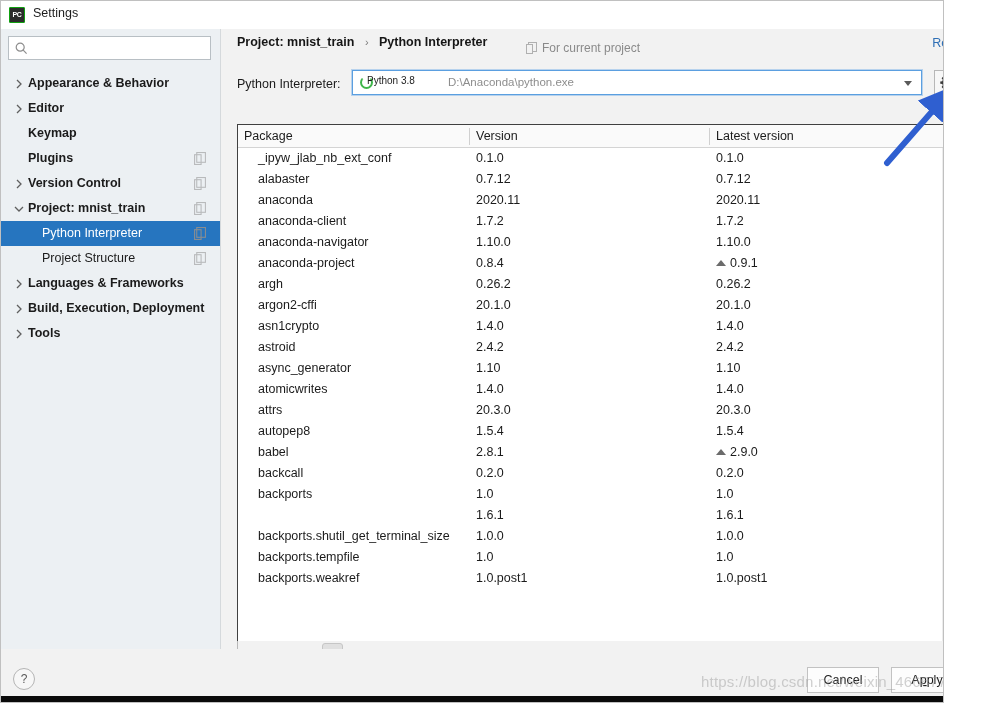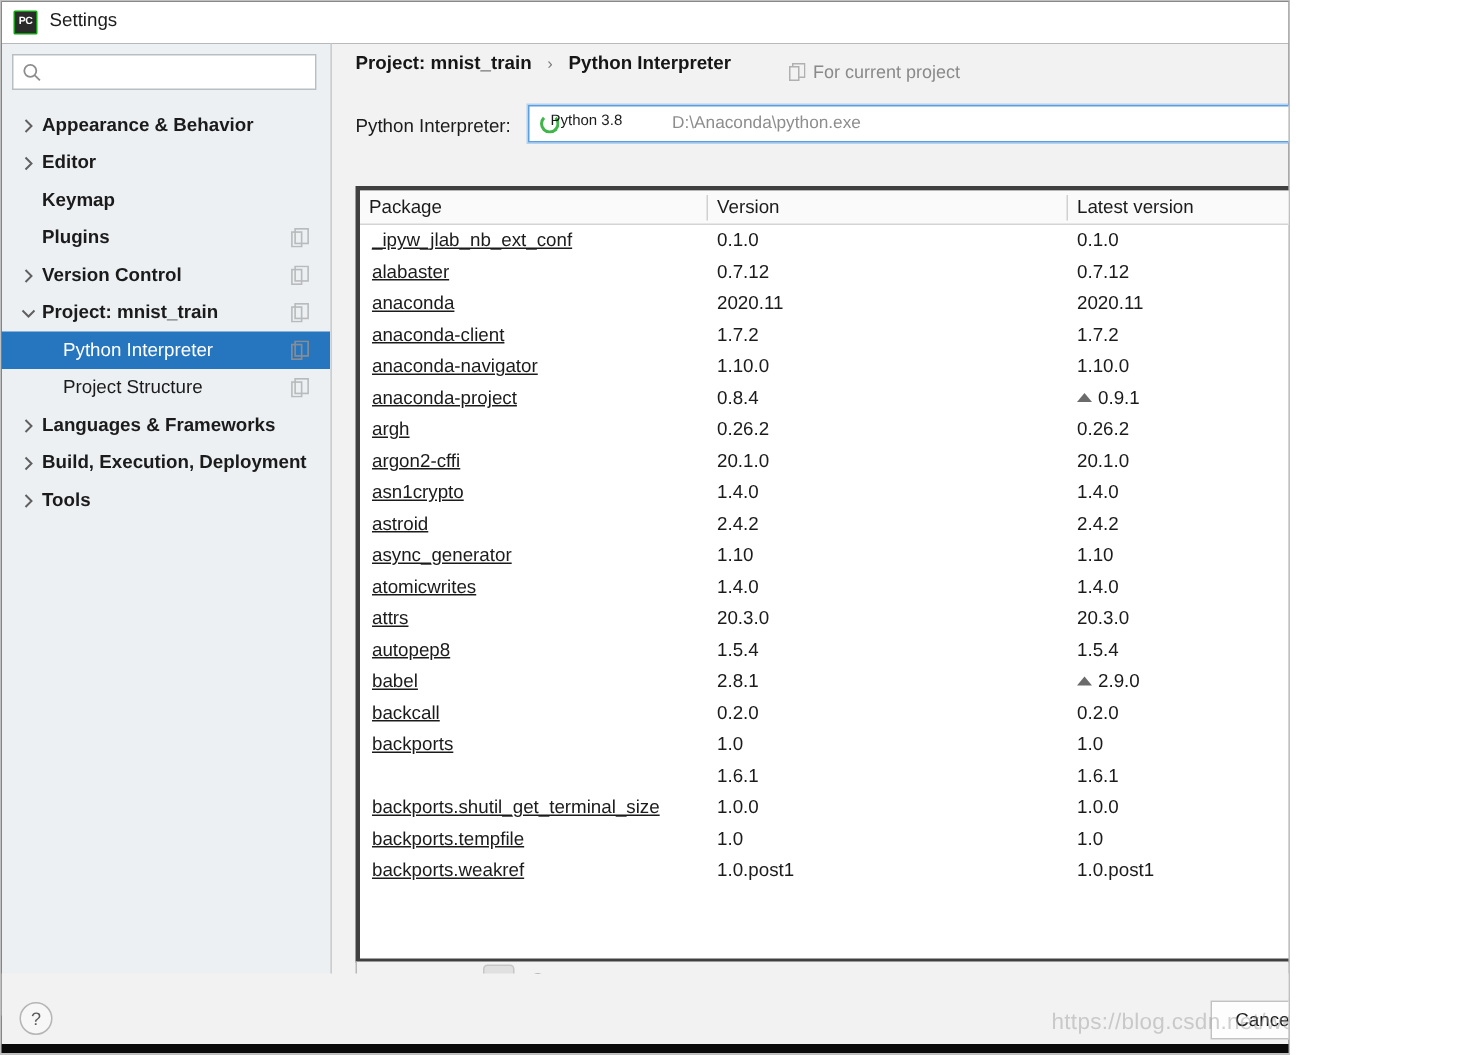--- a/index.html
+++ b/index.html
@@ -8,24 +8,24 @@
     background: #ffffff;
   }
   body {
     font-family: "Liberation Sans", sans-serif;
     font-size: 12px;
     color: #1a1a1a;
     -webkit-font-smoothing: antialiased;
   }
   #app {
     position: relative;
-    width: 860px;
+    width: 944px;
     height: 703px;
     overflow: hidden;
-    background: #000000;
+    background: #701a75;
     border: 1px solid #c0c0c0;
     box-sizing: border-box;
   }
 
   
   .titlebar {
     position: absolute;
     left: 0; top: 0;
     width: 981px; height: 28px;
     background: #ffffff;
@@ -237,21 +237,21 @@
     cursor: pointer;
   }
   .gear-btn svg { position: absolute; left: 4px; top: 4px; }
 
   
   .table-frame {
     position: absolute;
     left: 16px; top: 95px;
     width: 722px; height: 518px;
     background: #ffffff;
-    border: 3px solid #404040;
+    border: 1px solid #404040;
     box-sizing: border-box;
     overflow: hidden;
   }
   .thead {
     position: absolute;
     left: 0; top: 0;
     width: 720px; height: 23px;
     background: #fafafa;
     border-bottom: 1px solid #d4d4d4;
     box-sizing: border-box;
@@ -284,21 +284,21 @@
     line-height: 21px;
     white-space: nowrap;
     cursor: default;
   }
   .cell {
     position: absolute;
     top: 0;
     font-size: 12.5px;
     color: #1b1b1b;
   }
-  .c-pkg { left: 8px; text-decoration: underline; }
+  .c-pkg { left: 20px; }
   .c-ver { left: 238px; }
   .c-latest { left: 478px; }
   .c-latest.upg { left: 492px; }
   .upgrade-arrow {
     position: absolute;
     left: 478px; top: 7px;
     width: 0; height: 0;
     border-left: 5px solid transparent;
     border-right: 5px solid transparent;
     border-bottom: 6px solid #6b6b6b;

